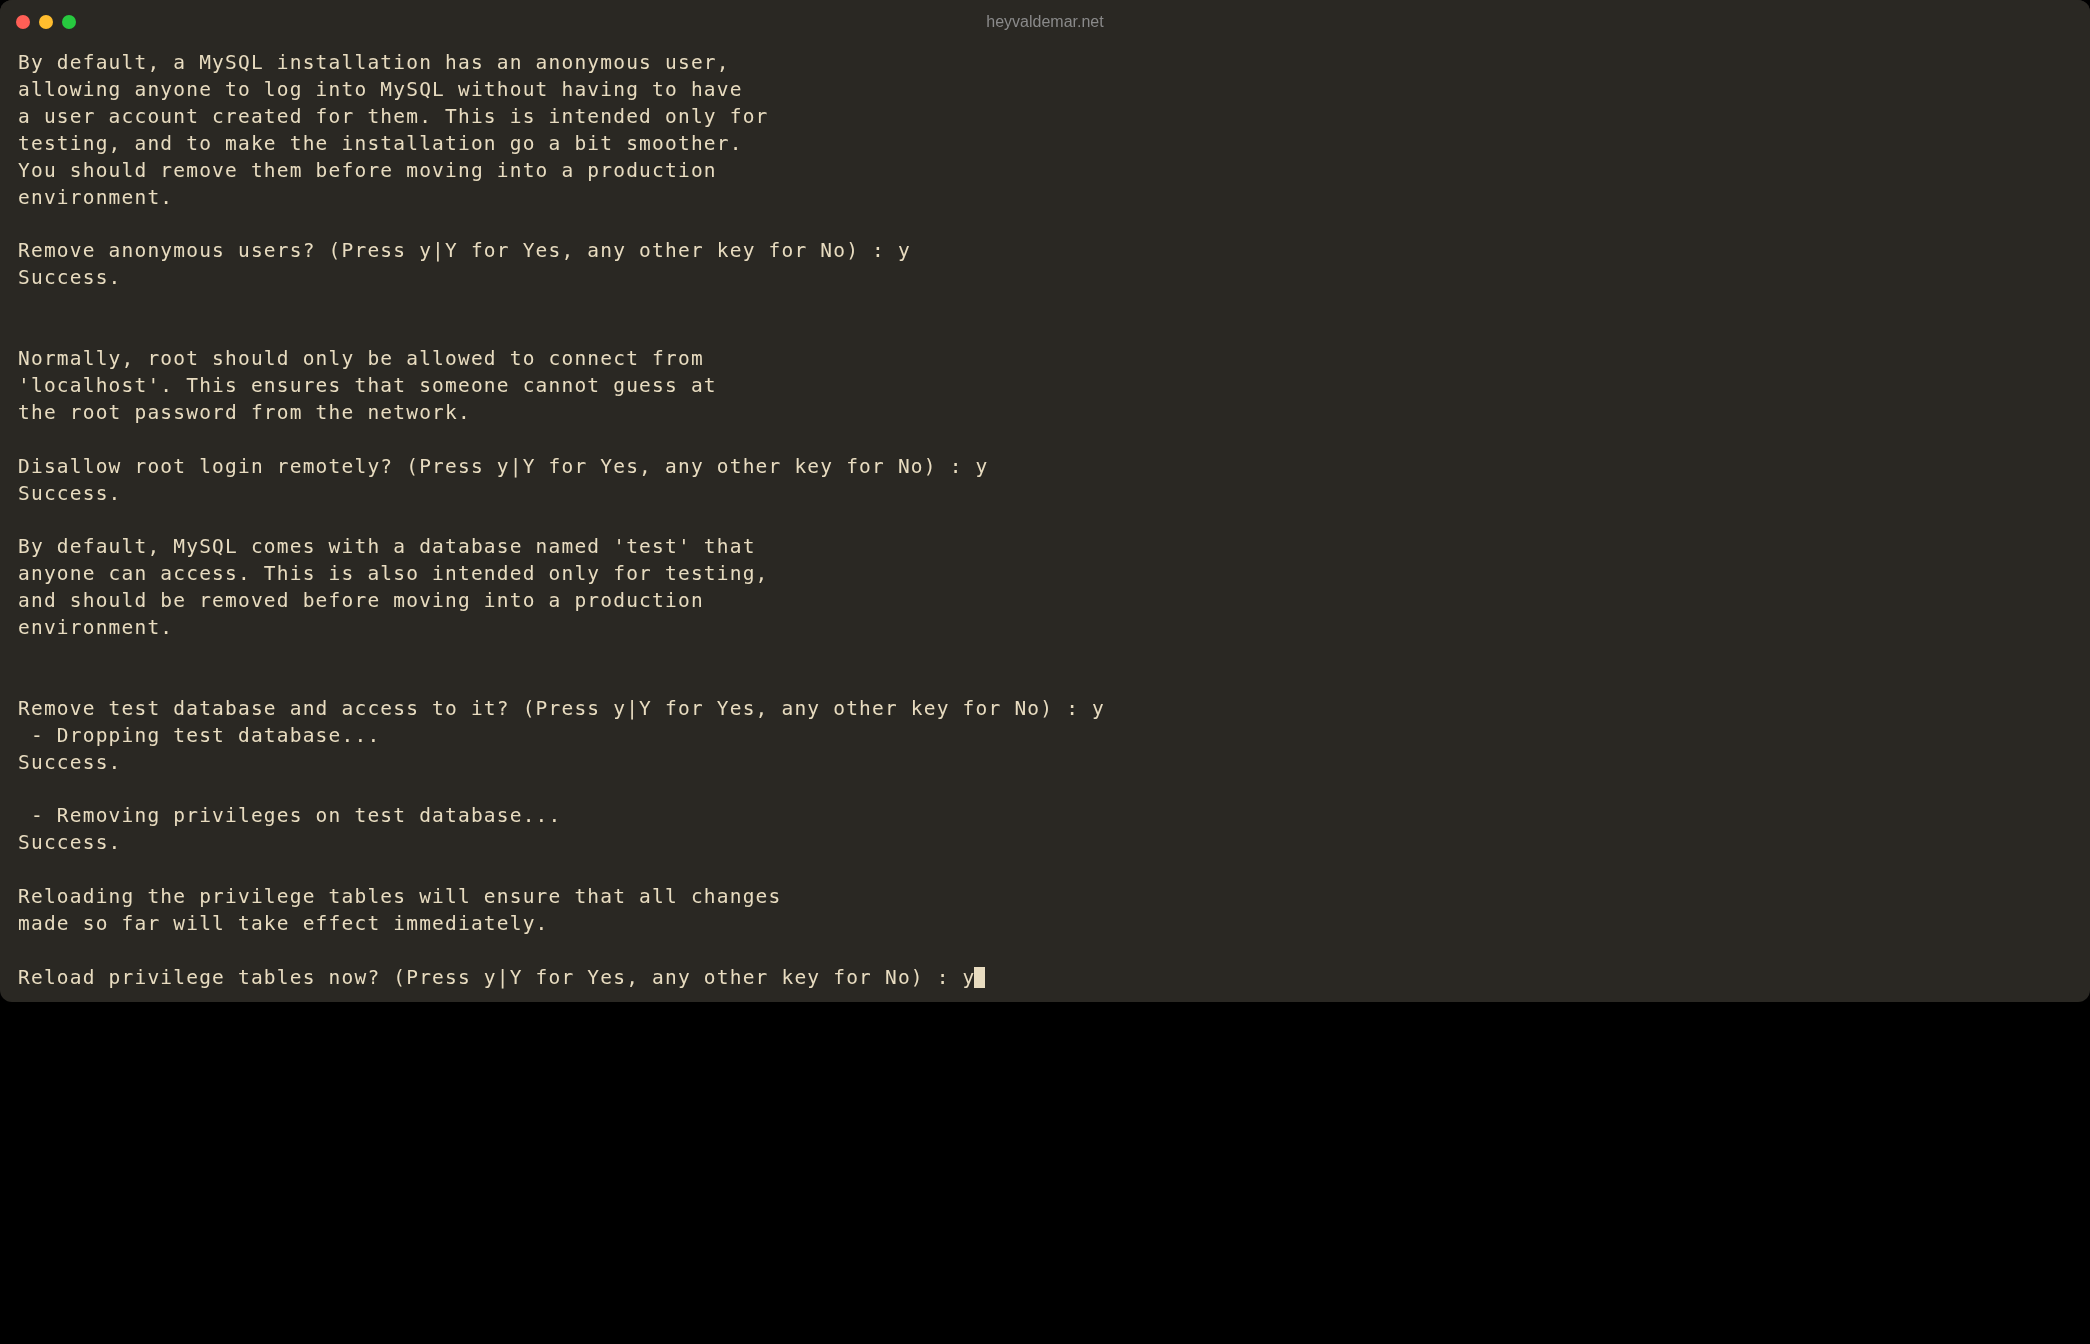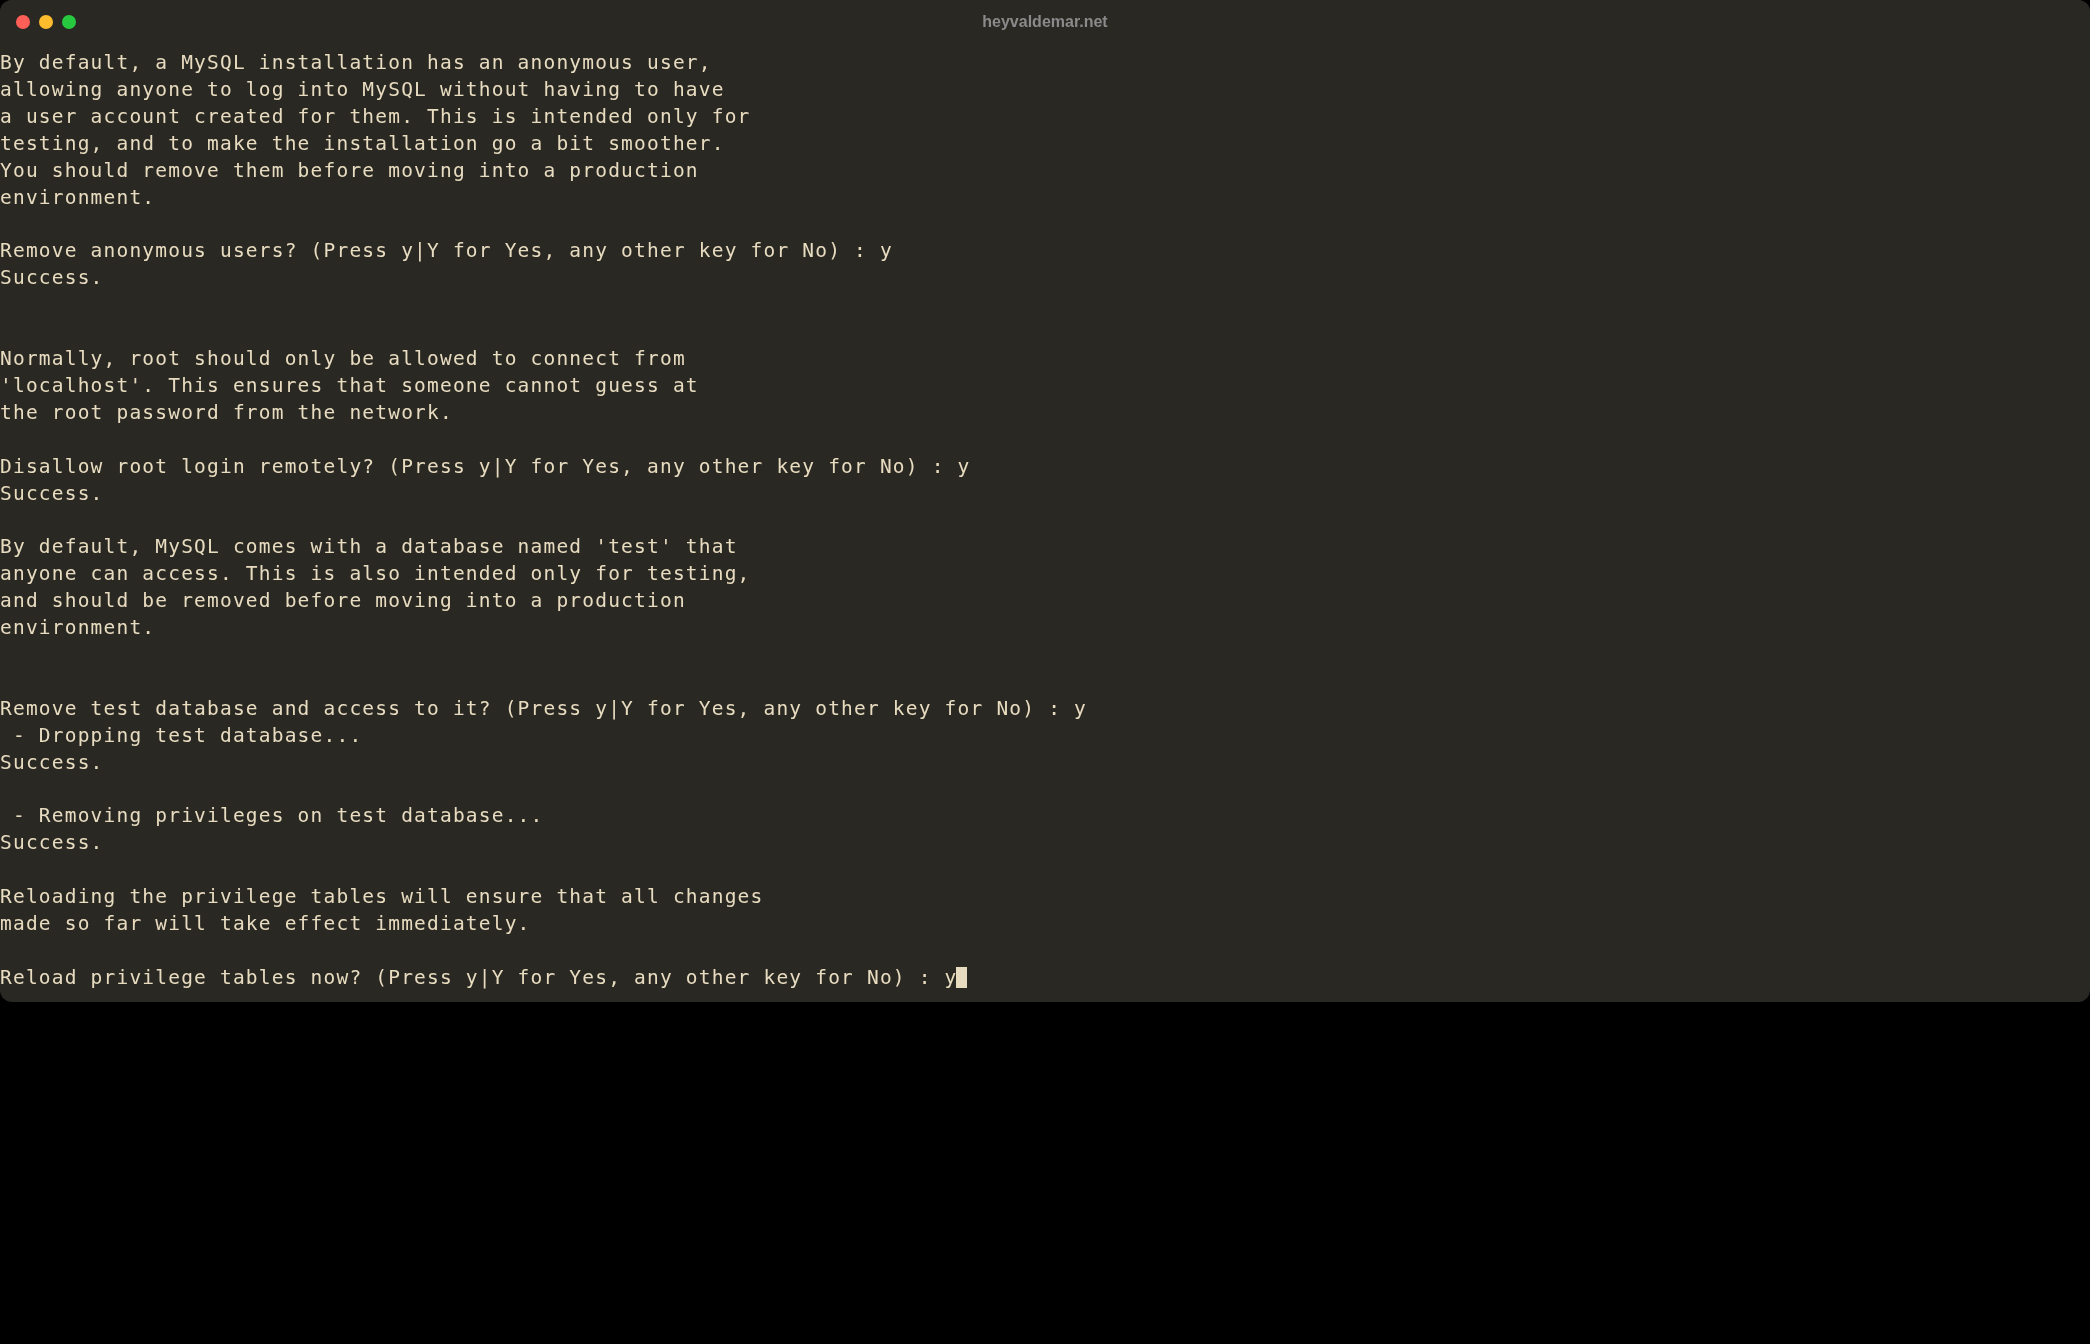--- a/index.html
+++ b/index.html
@@ -43,25 +43,25 @@
     }
     .traffic-light.close { background: #ff5f56; }
     .traffic-light.minimize { background: #ffbd2e; }
     .traffic-light.maximize { background: #27c93f; }
     .window-title {
       position: absolute;
       left: 50%;
       transform: translateX(-50%);
       color: #8a8a8a;
       font-size: 16px;
-      font-weight: 700;
+      font-weight: 400;
       font-family: -apple-system, BlinkMacSystemFont, "Segoe UI", sans-serif;
     }
     .terminal-content {
-      padding: 6px 10px 10px 0;
+      padding: 6px 10px 10px 18px;
       color: #e8dcc0;
       font-size: 19.5px;
       line-height: 1.38;
       white-space: pre;
       letter-spacing: 1.2px;
       overflow: hidden;
     }
     .cursor {
       display: inline-block;
       width: 11px;

